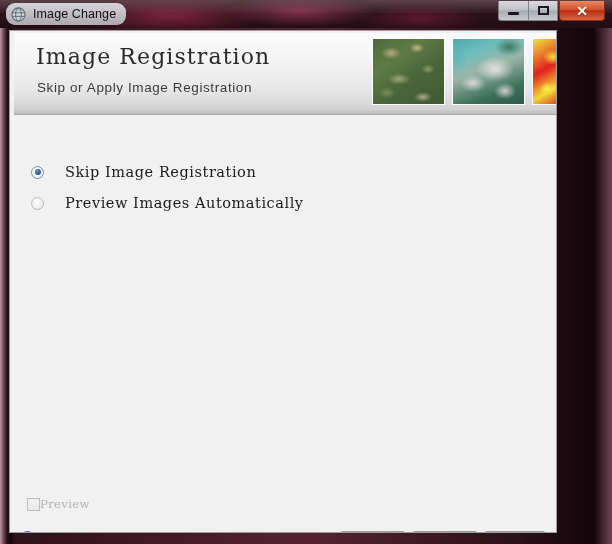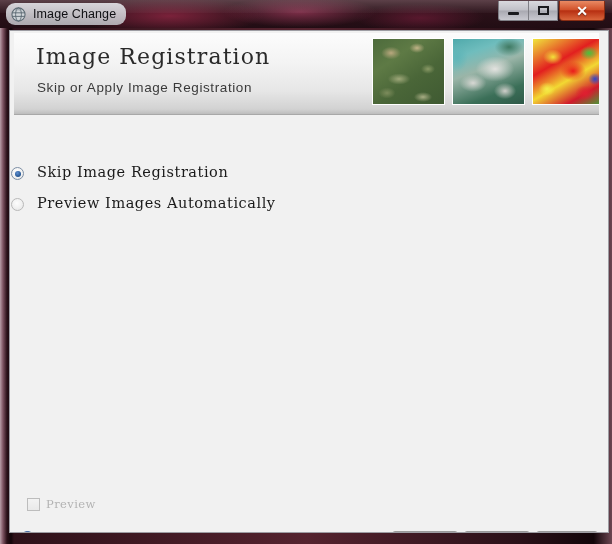--- a/index.html
+++ b/index.html
@@ -118,21 +118,21 @@
     font-family: "Liberation Sans", sans-serif;
     line-height: 1;
     text-shadow: 0 1px 1px rgba(0,0,0,.45);
   }
 
   
   #client {
     position: absolute;
     left: 9px;
     top: 30px;
-    width: 600px;
+    width: 548px;
     height: 503px;
     background: #f1f1f1;
     border: 1px solid #9d9da3;
     box-sizing: border-box;
     overflow: hidden;
   }
 
   
   #banner {
     position: absolute;
@@ -216,23 +216,23 @@
       radial-gradient(ellipse 11px 9px at 14px 50px, #f4ef4a, rgba(244,239,74,0) 76%),
       radial-gradient(ellipse 13px 10px at 52px 54px, #e02030, rgba(224,32,48,0) 76%),
       radial-gradient(ellipse 9px 8px at 62px 40px, #2f46c8, rgba(47,70,200,0) 76%),
       linear-gradient(150deg, #f0e63c 0%, #e21f1f 35%, #f2d832 58%, #d01a2c 80%, #3ca83a 100%);
   }
 
   
   .radio-row {
     position: absolute;
     display: flex;
-    align-items: flex-end;
-    gap: 13px;
-    left: 1px;
+    align-items: center;
+    gap: 21px;
+    left: 21px;
     cursor: default;
   }
   #opt-skip { top: 133px; }
   #opt-register { top: 164px; }
 
   .radio {
     width: 13px; height: 13px;
     border-radius: 50%;
     box-sizing: border-box;
     flex: 0 0 auto;
@@ -261,21 +261,20 @@
     letter-spacing: .55px;
     white-space: nowrap;
   }
 
   
   #preview-row {
     position: absolute;
     left: 17px; top: 466px;
     display: flex;
     align-items: center;
-    gap: 6px;
     text-align: right;
   }
   #preview-box {
     width: 13px; height: 13px;
     box-sizing: border-box;
     border: 1px solid #bdbdbd;
     background: linear-gradient(to bottom, #f3f3f3, #e9e9e9);
   }
   #preview-label {
     font-family: "DejaVu Serif", serif;

